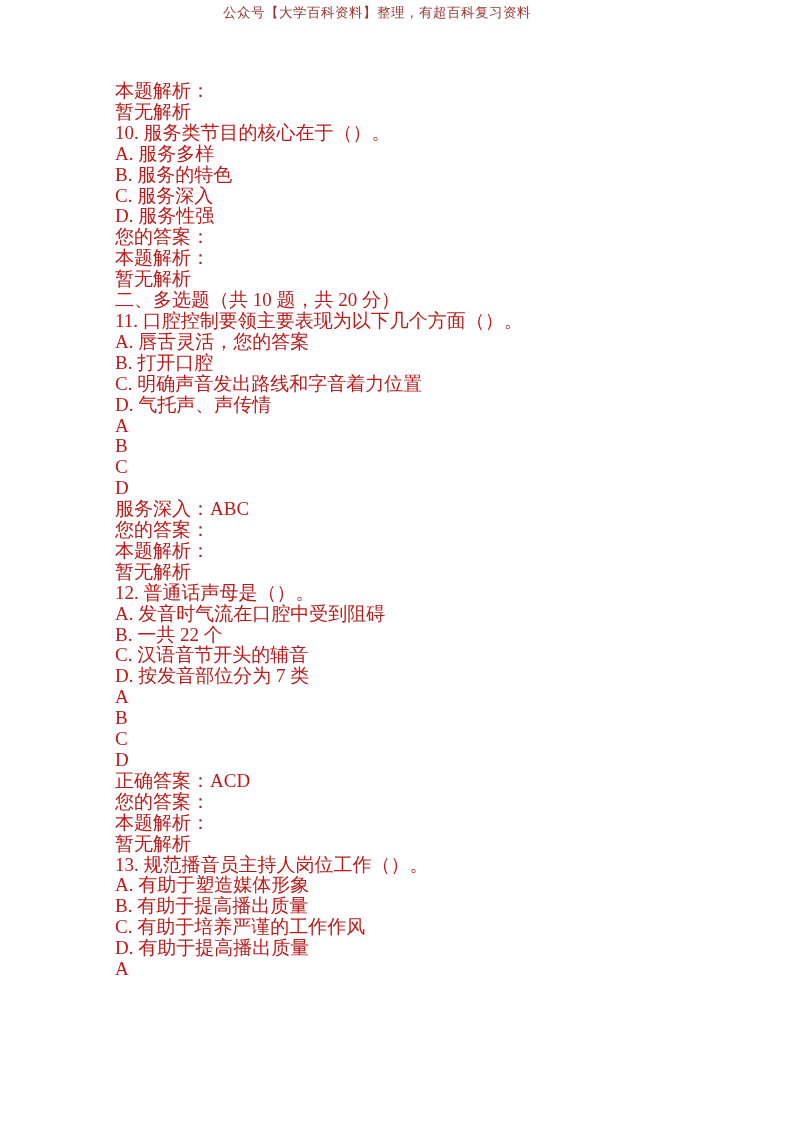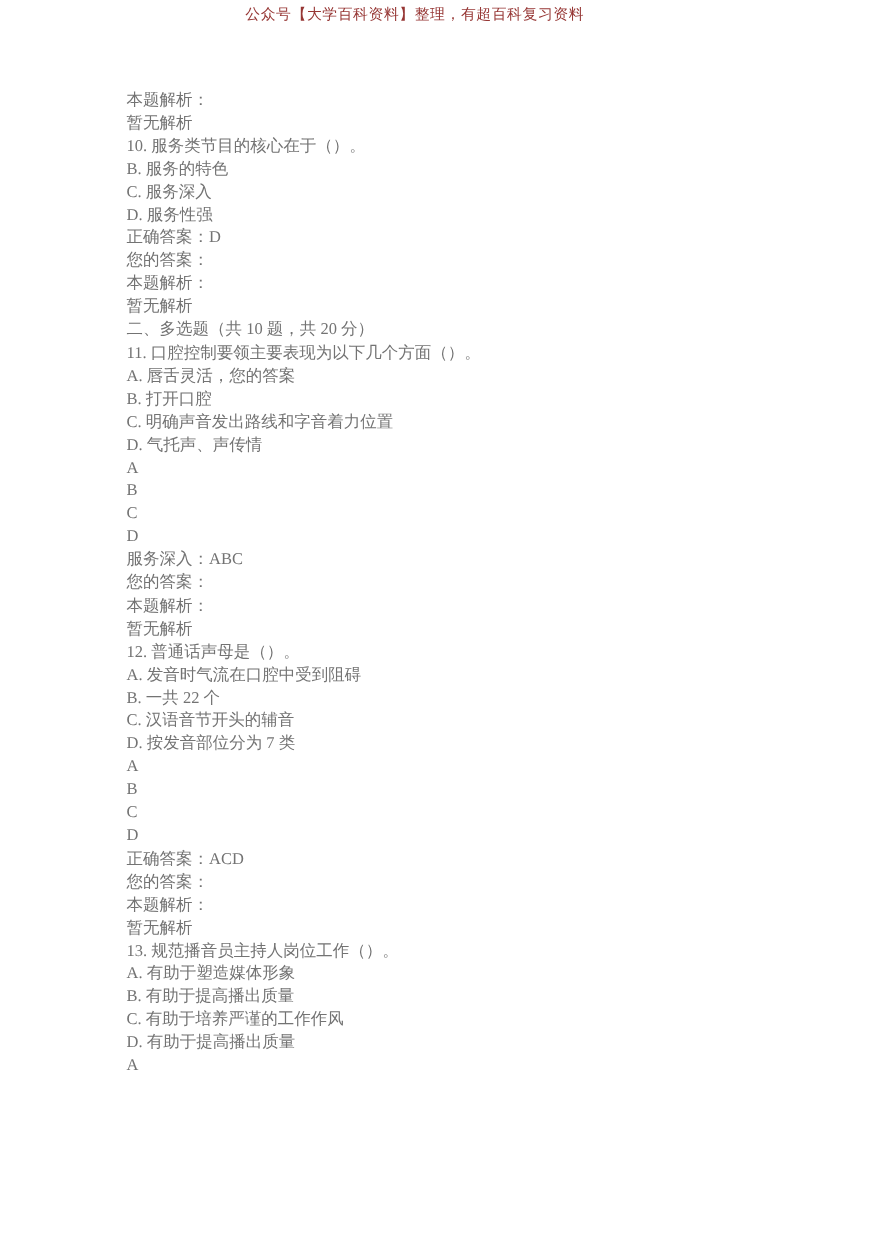--- a/index.html
+++ b/index.html
@@ -29,39 +29,39 @@
   }
   .doc-body {
     position: absolute;
     top: 81px;
     left: 115px;
     right: 60px;
   }
   .doc-body p.line {
     margin: 0;
     padding: 0;
-    font-size: 15px;
+    font-size: 19px;
     line-height: 20.9px;
     white-space: pre-wrap;
-    color: #737373;
+    color: #b91c1c;
   }
 </style>
 </head>
 <body>
 
 <div class="page">
   <div class="doc-header">公众号【大学百科资料】整理，有超百科复习资料</div>
   <div class="doc-body">
       <p class="line">本题解析：</p>
       <p class="line">暂无解析</p>
       <p class="line">10. 服务类节目的核心在于（）。</p>
+      <p class="line">A. 服务多样</p>
       <p class="line">B. 服务的特色</p>
       <p class="line">C. 服务深入</p>
       <p class="line">D. 服务性强</p>
-      <p class="line">正确答案：D</p>
       <p class="line">您的答案：</p>
       <p class="line">本题解析：</p>
       <p class="line">暂无解析</p>
       <p class="line">二、多选题（共 10 题，共 20 分）</p>
       <p class="line">11. 口腔控制要领主要表现为以下几个方面（）。</p>
       <p class="line">A. 唇舌灵活，您的答案</p>
       <p class="line">B. 打开口腔</p>
       <p class="line">C. 明确声音发出路线和字音着力位置</p>
       <p class="line">D. 气托声、声传情</p>
       <p class="line">A</p>

